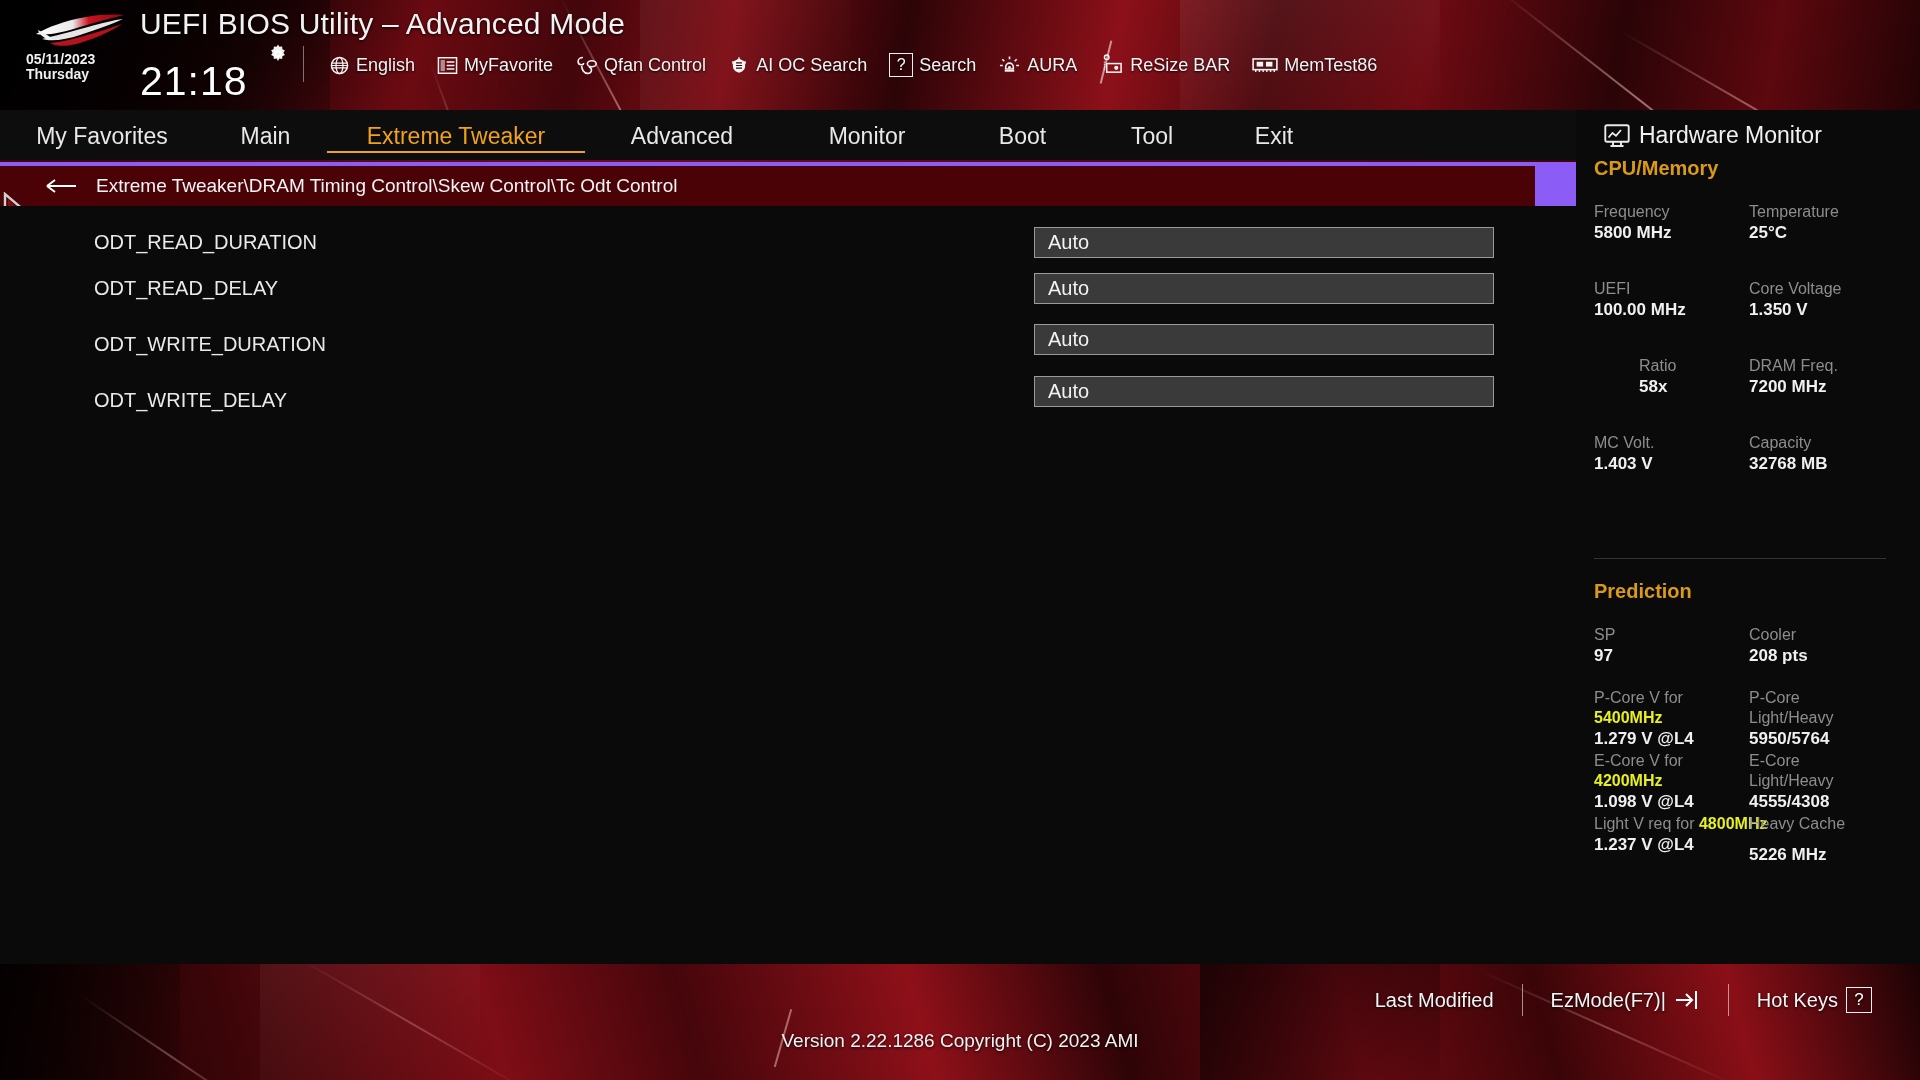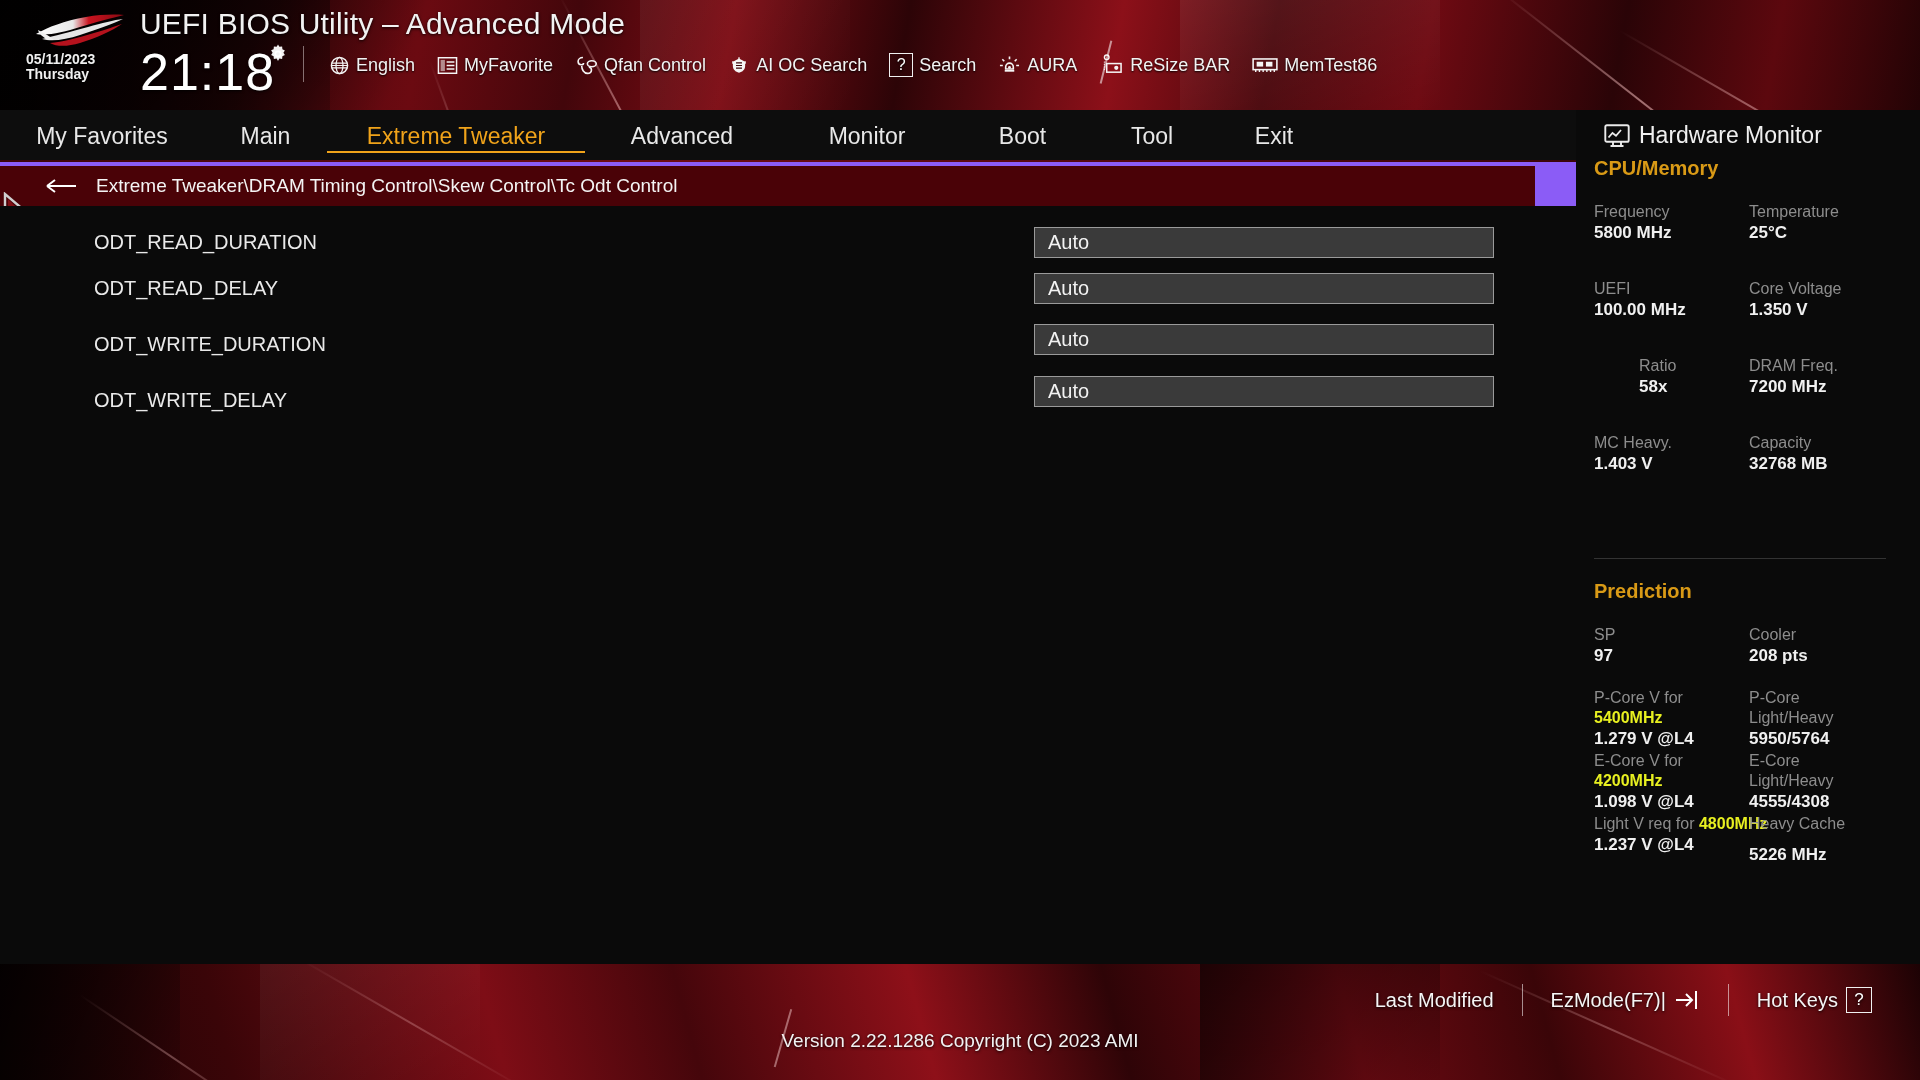--- a/index.html
+++ b/index.html
@@ -44,22 +44,22 @@
     text-shadow: 0 1px 3px rgba(0,0,0,.9);
     white-space: nowrap;
   }
 
   #datebox {
     position: absolute; left: 26px; top: 52px;
     font-size: 14px; font-weight: bold; color: #f0f0f0; line-height: 15px;
     text-shadow: 0 1px 2px rgba(0,0,0,.9);
   }
   #clock {
-    position: absolute; left: 140px; top: 42px;
-    font-size: 52px; color: #ffffff; letter-spacing: 1px;
+    position: absolute; left: 140px; top: 58px;
+    font-size: 41px; color: #ffffff; letter-spacing: 1px;
     text-shadow: 0 1px 3px rgba(0,0,0,.9);
   }
   #gearicon {
     position: absolute; left: 267px; top: 43px;
     width: 22px; height: 22px;
   }
   #divider1 {
     position: absolute; left: 303px; top: 46px;
     width: 1px; height: 36px; background: rgba(230,220,220,.5);
   }
@@ -449,21 +449,21 @@
       <div class="hw-cell" style="left:0;top:154px;margin-left:45px;">
         <div class="hw-key">Ratio</div>
         <div class="hw-val">58x</div>
       </div>
       <div class="hw-cell" style="left:155px;top:154px;">
         <div class="hw-key">DRAM Freq.</div>
         <div class="hw-val">7200 MHz</div>
       </div>
 
       <div class="hw-cell" style="left:0;top:231px;">
-        <div class="hw-key">MC Heavy.</div>
+        <div class="hw-key">MC Volt.</div>
         <div class="hw-val">1.403 V</div>
       </div>
       <div class="hw-cell" style="left:155px;top:231px;">
         <div class="hw-key">Capacity</div>
         <div class="hw-val">32768 MB</div>
       </div>
     </div>
 
     <div id="hw-hr"></div>
 

